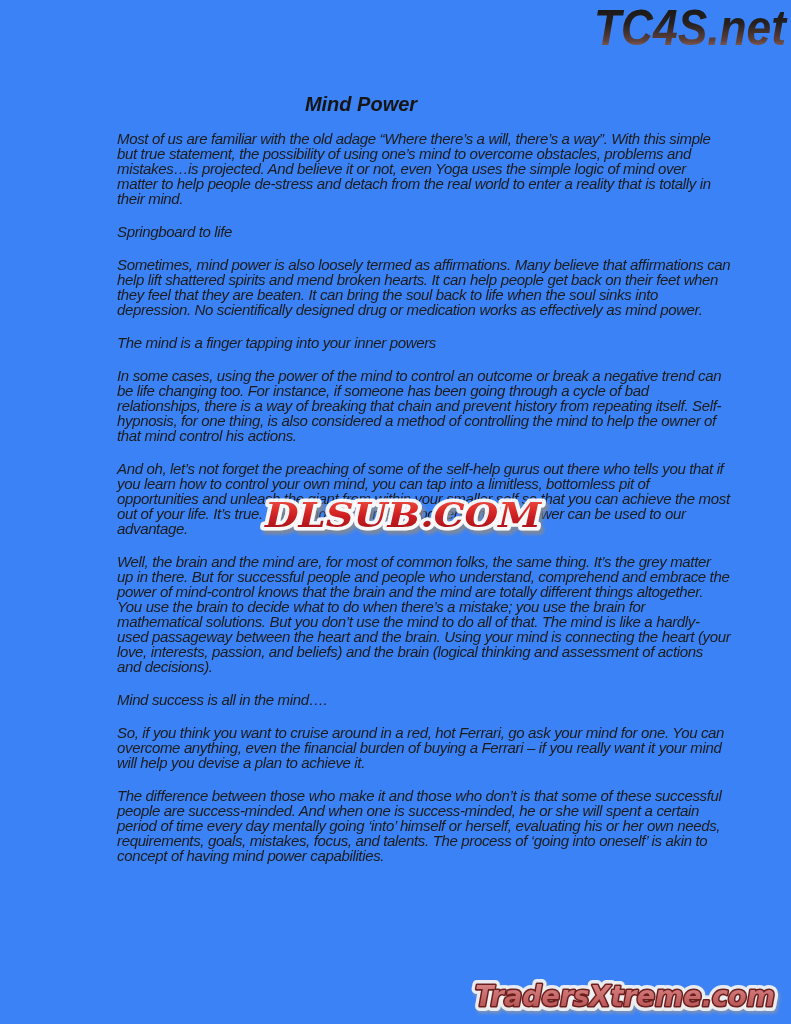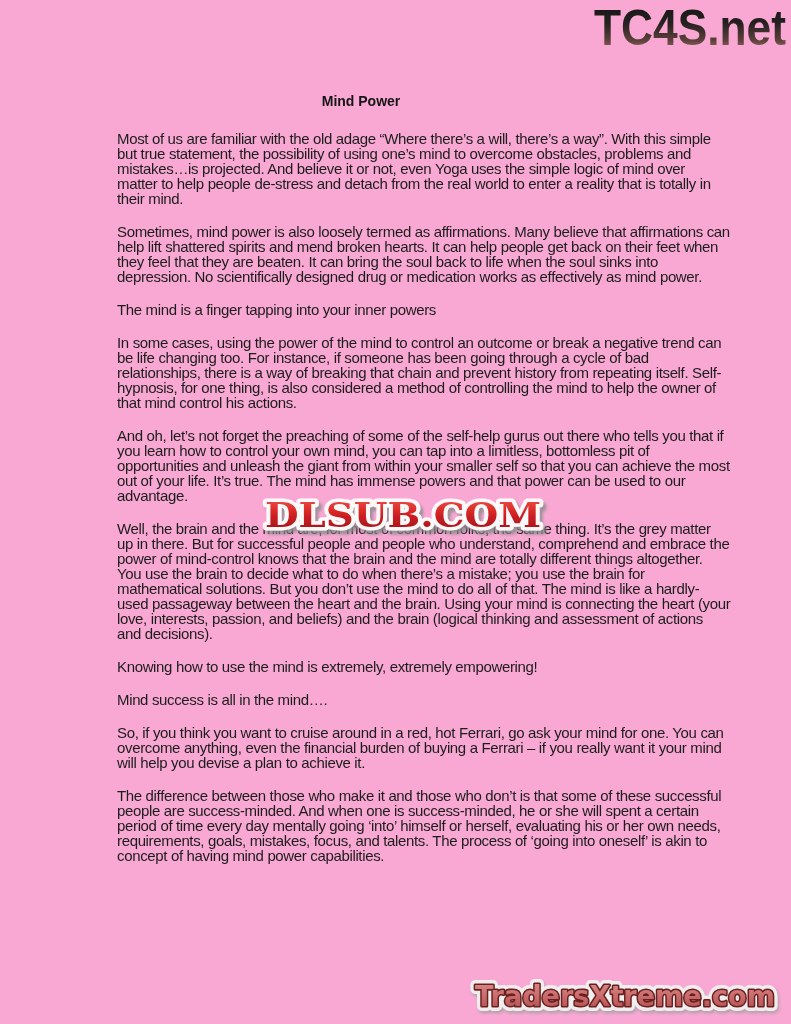--- a/index.html
+++ b/index.html
@@ -1,29 +1,29 @@
 <!DOCTYPE html>
 <html><head>
 <meta charset="utf-8">
 <style>
   html,body{margin:0;padding:0;}
   body{
     width:791px;height:1024px;position:relative;overflow:hidden;
     background:#ffffff;
     font-family:"Liberation Sans", sans-serif;
   }
-  .page{position:absolute;inset:0;background:#f9a8d4;}
+  .page{position:absolute;inset:0;background:#3b82f6;font-style:italic;}
 
   
   .site-logo{position:absolute;left:590px;top:2px;width:200px;height:52px;}
 
   
   .title-wrap{position:absolute;left:0;top:93px;width:722px;text-align:center;}
   .title-wrap h1{
-    margin:0;font-size:14px;font-weight:bold;color:#151515;
+    margin:0;font-size:20px;font-weight:bold;color:#151515;
     font-family:"Liberation Sans", sans-serif;letter-spacing:0;
   }
 
   
   .article{
     position:absolute;left:117px;top:131px;width:645px;
     font-size:15px;line-height:15px;color:#1c1c1c;letter-spacing:-0.35px;
   }
   .article p{
     margin:0 0 18px 0;white-space:pre-line;
@@ -56,20 +56,21 @@
   <div class="title-wrap">
     <h1>Mind Power</h1>
   </div>
 
   <div class="article">
     <p>Most of us are familiar with the old adage “Where there’s a will, there’s a way”. With this simple
 but true statement, the possibility of using one’s mind to overcome obstacles, problems and
 mistakes…is projected. And believe it or not, even Yoga uses the simple logic of mind over
 matter to help people de-stress and detach from the real world to enter a reality that is totally in
 their mind.</p>
+    <p>Springboard to life</p>
     <p>Sometimes, mind power is also loosely termed as affirmations. Many believe that affirmations can
 help lift shattered spirits and mend broken hearts. It can help people get back on their feet when
 they feel that they are beaten. It can bring the soul back to life when the soul sinks into
 depression. No scientifically designed drug or medication works as effectively as mind power.</p>
     <p>The mind is a finger tapping into your inner powers</p>
     <p>In some cases, using the power of the mind to control an outcome or break a negative trend can
 be life changing too. For instance, if someone has been going through a cycle of bad
 relationships, there is a way of breaking that chain and prevent history from repeating itself. Self-
 hypnosis, for one thing, is also considered a method of controlling the mind to help the owner of
 that mind control his actions.</p>
@@ -79,21 +80,20 @@
 out of your life. It’s true. The mind has immense powers and that power can be used to our
 advantage.</p>
     <p>Well, the brain and the mind are, for most of common folks, the same thing. It’s the grey matter
 up in there. But for successful people and people who understand, comprehend and embrace the
 power of mind-control knows that the brain and the mind are totally different things altogether.
 You use the brain to decide what to do when there’s a mistake; you use the brain for
 mathematical solutions. But you don’t use the mind to do all of that. The mind is like a hardly-
 used passageway between the heart and the brain. Using your mind is connecting the heart (your
 love, interests, passion, and beliefs) and the brain (logical thinking and assessment of actions
 and decisions).</p>
-    <p>Knowing how to use the mind is extremely, extremely empowering!</p>
     <p>Mind success is all in the mind….</p>
     <p>So, if you think you want to cruise around in a red, hot Ferrari, go ask your mind for one. You can
 overcome anything, even the financial burden of buying a Ferrari – if you really want it your mind
 will help you devise a plan to achieve it.</p>
     <p>The difference between those who make it and those who don’t is that some of these successful
 people are success-minded. And when one is success-minded, he or she will spent a certain
 period of time every day mentally going ‘into’ himself or herself, evaluating his or her own needs,
 requirements, goals, mistakes, focus, and talents. The process of ‘going into oneself’ is akin to
 concept of having mind power capabilities.</p>
   </div>

